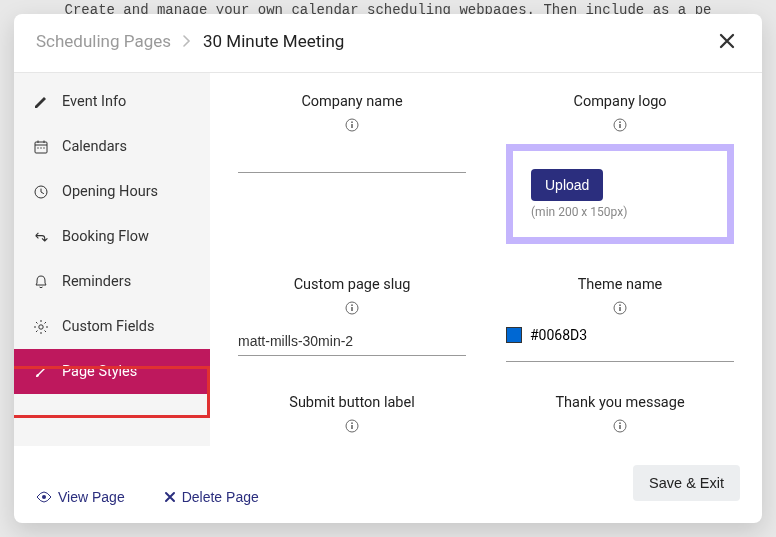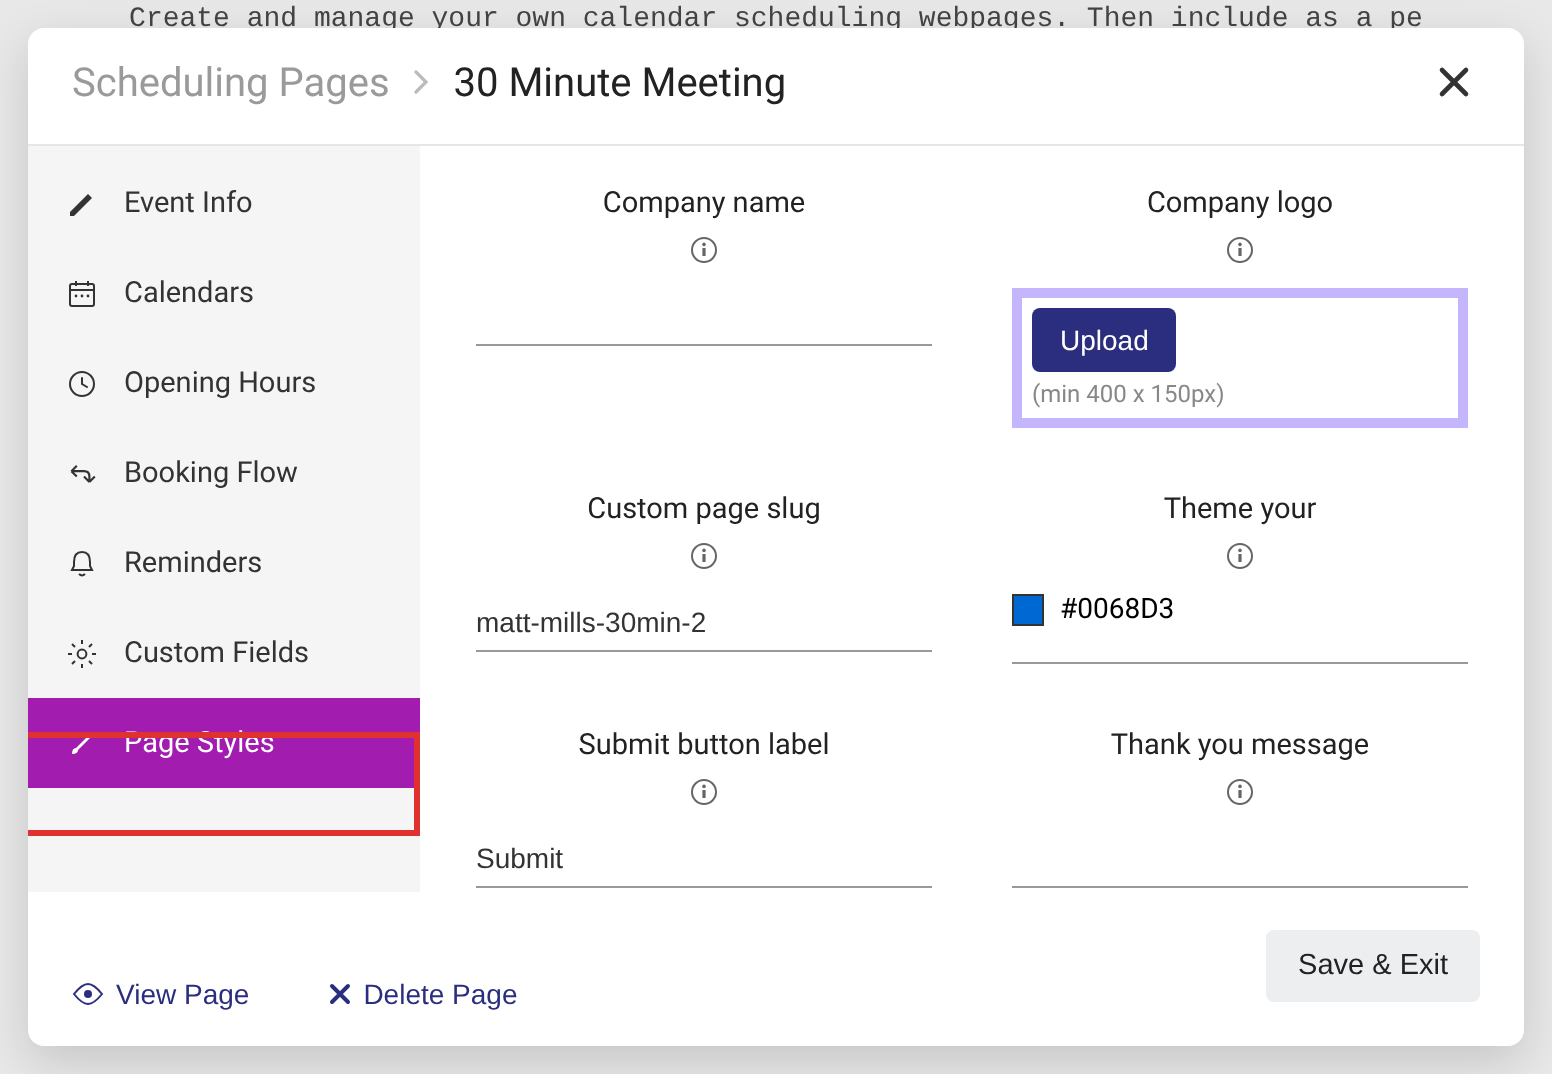--- a/index.html
+++ b/index.html
@@ -1,40 +1,40 @@
 <!DOCTYPE html>
 <html><head>
 <meta charset="utf-8">
 <style>
 * { box-sizing: border-box; margin: 0; padding: 0; }
 body { font-family: -apple-system, BlinkMacSystemFont, "Segoe UI", Roboto, Helvetica, Arial, sans-serif; background: #e8e8e8; width: 776px; height: 537px; position: relative; overflow: hidden; }
 .bg-text { position: absolute; top: 0; left: 0; right: 0; padding: 2px 20px; color: #444; font-size: 14px; white-space: nowrap; text-align:center;font-family:Liberation Mono, monospace;}
 .modal { position: absolute; top: 14px; left: 14px; right: 14px; bottom: 14px; background: #fff; border-radius: 8px; box-shadow: 0 8px 24px rgba(0,0,0,0.15); display: flex; flex-direction: column; overflow: hidden; }
 .header { display: flex; align-items: center; justify-content: space-between; padding: 14px 22px 18px 22px; }
-.breadcrumb { display: flex; align-items: center; gap: 12px; font-size: 20px; }
+.breadcrumb { display: flex; align-items: center; gap: 12px; font-size: 17px; }
 .crumb-root { color: #9a9a9a; }
 .crumb-sep { color: #bbb; }
 .crumb-current { color: #222; }
 .close-btn { background: none; border: none; cursor: pointer; padding: 4px; color: #333; }
 .divider { height: 1px; background: #e6e6e6; }
 .body { flex: 1; display: flex; min-height: 0; }
 .sidebar { width: 196px; background: #f5f5f5; display: flex; flex-direction: column; padding-top: 6px; }
 .sidebar-item { display: flex; align-items: center; gap: 12px; padding: 14px 18px; font-size: 14.5px; color: #333; cursor: pointer; }
 .sidebar-item .icon { width: 18px; display: flex; justify-content: center; color: #333; }
-.sidebar-item.active { background: #a21caf; color: #fff; position: relative; }
+.sidebar-item.active { background: #be185d; color: #fff; position: relative; }
 .sidebar-item.active .icon { color: #fff; }
 .highlight-sidebar { position: absolute; border: 3px solid #e03131; pointer-events: none; }
 .content { flex: 1; padding: 20px 28px 8px 28px; overflow: auto; }
 .row { display: flex; gap: 40px; margin-bottom: 32px; align-items:flex-start;}
 .col { flex: 1; min-width: 0; display:flex; flex-direction:column; }
 .field-label { font-size: 14.5px; color: #222; display: flex; align-items: center; gap: 8px; margin-bottom: 12px; flex-direction: column; }
 .info-icon { width: 14px; height: 14px; display: inline-flex; align-items:center; justify-content:center; }
 .text-input { width: 100%; border: none; border-bottom: 1px solid #999; padding: 6px 0 6px 0; font-size: 14px; background: transparent; outline: none; color:#333;}
 .text-input::placeholder { color: #888; }
-.upload-wrap { display:inline-block; position:relative; padding:5px; border: 5px solid #c4b5fd; }
+.upload-wrap { display:inline-block; position:relative; padding:18px; border: 7px solid #c4b5fd; }
 .upload-btn { background: #2b2e7e; color: #fff; border: none; border-radius: 4px; padding: 8px 14px; font-size: 14px; cursor: pointer; }
 .upload-hint { font-size: 12px; color: #888; margin-top: 4px; }
 .color-row { display:flex; align-items:center; gap:8px; border-bottom:1px solid #999; padding-bottom:18px;}
 .swatch { width:16px; height:16px; border:1px solid #333; }
 .footer { display: flex; align-items: center; justify-content: space-between; padding: 14px 22px 18px 22px; }
 .footer-left { display: flex; gap: 39px; align-items: flex-end; margin-top: 29px; }
 .link-btn { background: none; border: none; color: #2b2e7e; font-size: 14px; cursor: pointer; display: flex; align-items: center; gap: 6px; }
 .save-btn { background: #eceef0; border: none; border-radius: 4px; padding: 10px 16px; font-size: 14.5px; color: #222; cursor: pointer; }
 svg { display:block; }
 </style>
@@ -155,42 +155,42 @@
             <span class="info-icon">
                 <svg width="14" height="14" viewBox="0 0 14 14">
                   <circle cx="7" cy="7" r="6" stroke="#666" fill="none"></circle>
                   <circle cx="7" cy="4.2" r="0.9" fill="#666"></circle>
                   <rect x="6.2" y="6" width="1.6" height="4" fill="#666"></rect>
                 </svg>
               </span>
           </div>
           <div class="upload-wrap">
             <button class="upload-btn">Upload</button>
-            <div class="upload-hint">(min 400 x 150px)</div>
+            <div class="upload-hint">(min 200 x 150px)</div>
           </div>
         </div>
       </div>
 
       <div class="row">
         <div class="col">
           <div class="field-label">
             <span>Custom page slug</span>
             <span class="info-icon">
                 <svg width="14" height="14" viewBox="0 0 14 14">
                   <circle cx="7" cy="7" r="6" stroke="#666" fill="none"></circle>
                   <circle cx="7" cy="4.2" r="0.9" fill="#666"></circle>
                   <rect x="6.2" y="6" width="1.6" height="4" fill="#666"></rect>
                 </svg>
               </span>
           </div>
           <input class="text-input" value="matt-mills-30min-2" style="">
         </div>
         <div class="col">
           <div class="field-label">
-            <span>Theme your</span>
+            <span>Theme name</span>
             <span class="info-icon">
                 <svg width="14" height="14" viewBox="0 0 14 14">
                   <circle cx="7" cy="7" r="6" stroke="#666" fill="none"></circle>
                   <circle cx="7" cy="4.2" r="0.9" fill="#666"></circle>
                   <rect x="6.2" y="6" width="1.6" height="4" fill="#666"></rect>
                 </svg>
               </span>
           </div>
           <div class="color-row">
             <span class="swatch" id="swatch" style="background: rgb(0, 104, 211);"></span>

